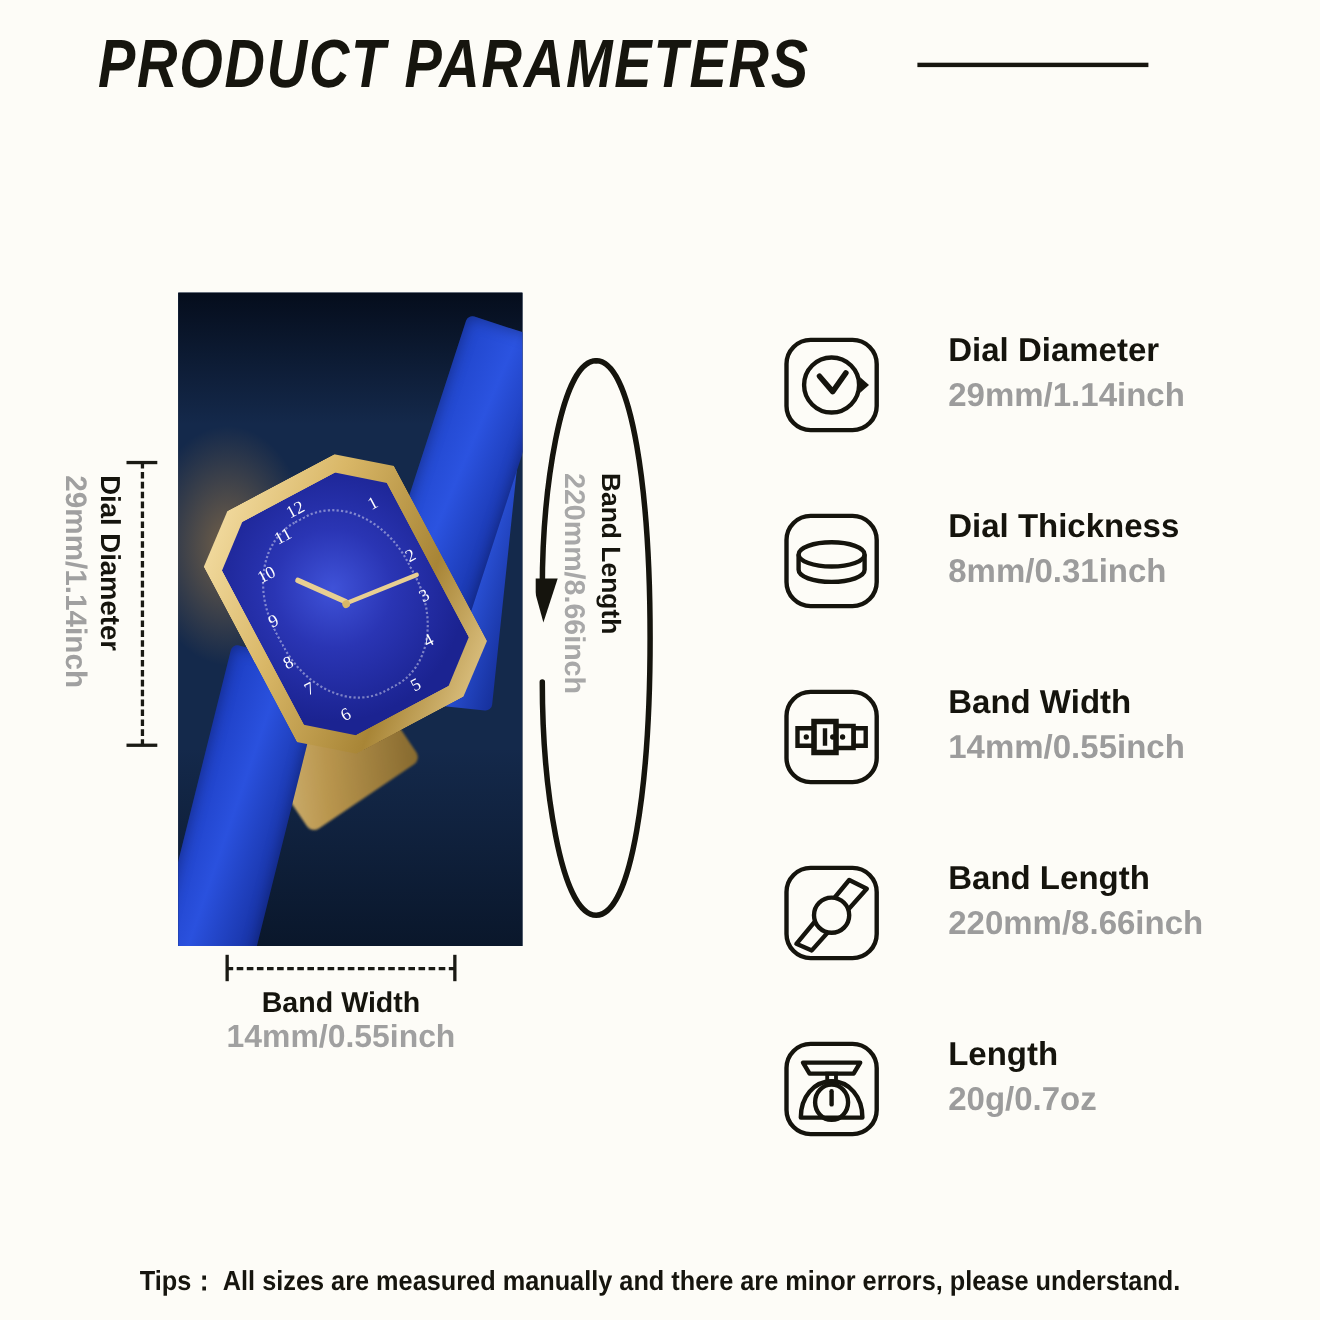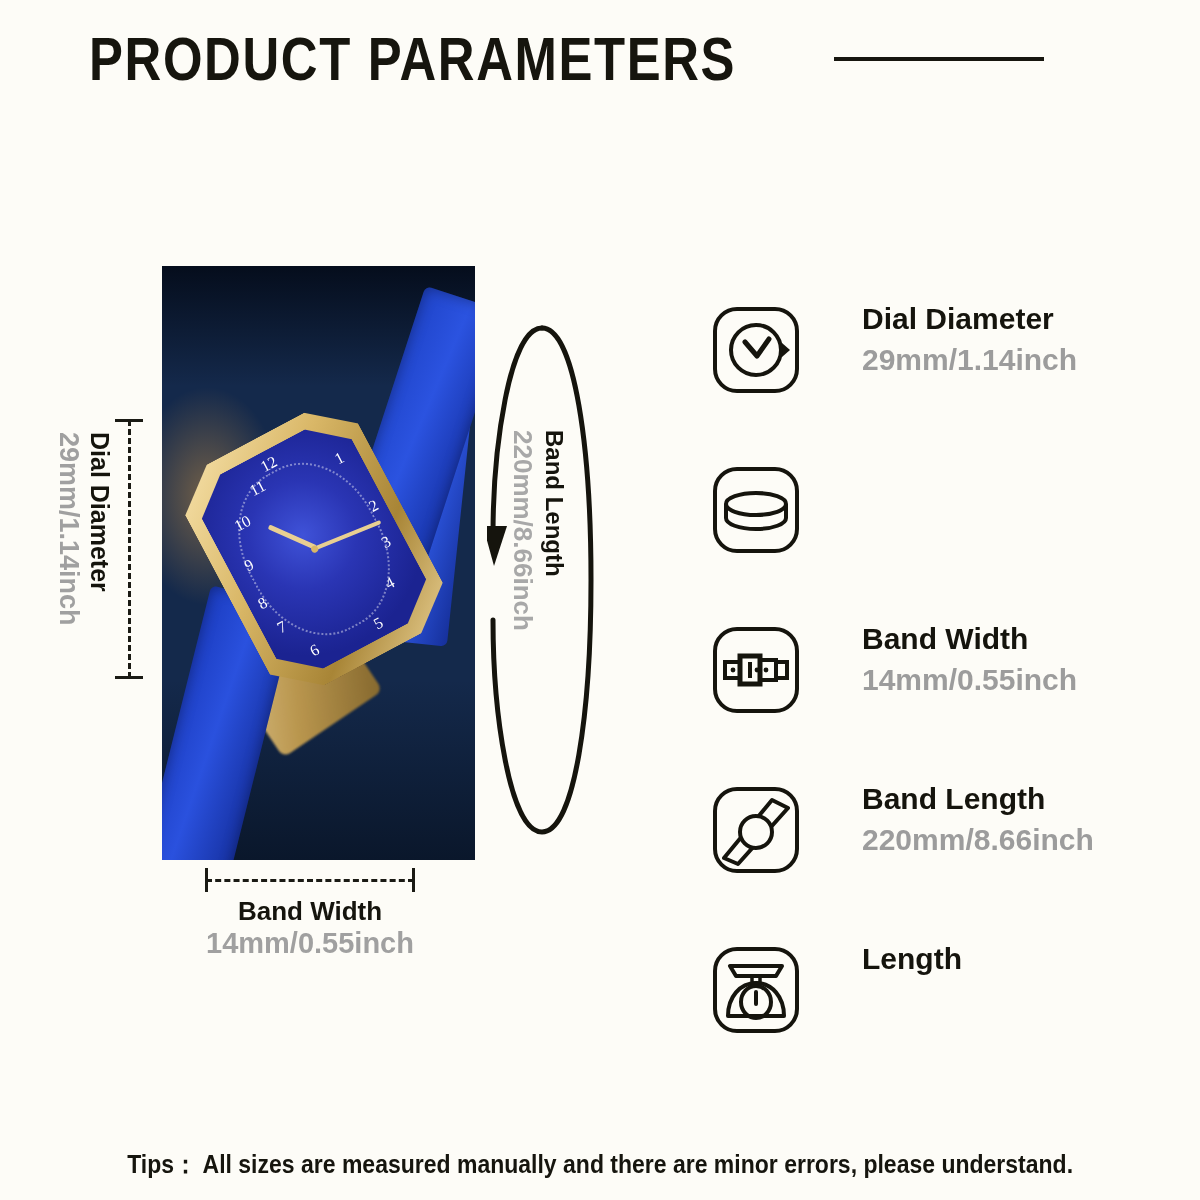--- a/index.html
+++ b/index.html
@@ -23,20 +23,21 @@
   .header {
     position: absolute;
     left: 0;
     top: 14px;
     width: 958px;
     height: 90px;
     display: flex;
     align-items: center;
     justify-content: center;
     gap: 26px;
+    font-style: italic;
   }
   .rule {
     height: 4px;
     background: #17160f;
     flex: none;
   }
   .rule.left  { width: 78px; }
   .rule.right { width: 210px; }
   .title {
     font-size: 62px;
@@ -424,20 +425,24 @@
     </div>
 
     <div class="spec-row">
       <div class="spec-icon">
         <svg width="88" height="88" viewBox="0 0 88 88" fill="none" xmlns="http://www.w3.org/2000/svg">
           <rect x="3" y="3" width="82" height="82" rx="22" stroke="#15140d" stroke-width="4"></rect>
           <ellipse cx="44" cy="38" rx="30" ry="11" stroke="#15140d" stroke-width="4" fill="none"></ellipse>
           <path d="M14 38 V52 C14 58 27 63 44 63 C61 63 74 58 74 52 V38" stroke="#15140d" stroke-width="4" fill="none"></path>
         </svg>
       </div>
+      <div class="spec-text">
+        <div class="spec-name">Dial Thickness</div>
+        <div class="spec-value">8mm/0.31inch</div>
+      </div>
     </div>
 
     <div class="spec-row">
       <div class="spec-icon">
         <svg width="88" height="88" viewBox="0 0 88 88" fill="none" xmlns="http://www.w3.org/2000/svg">
           <rect x="3" y="3" width="82" height="82" rx="22" stroke="#15140d" stroke-width="4"></rect>
           <path d="M13 36 H28 V52 H13 Z" stroke="#15140d" stroke-width="4" fill="none"></path>
           <path d="M28 30 H48 V58 H28 Z" stroke="#15140d" stroke-width="5" fill="none"></path>
           <path d="M48 34 H64 V54 H48 Z" stroke="#15140d" stroke-width="4" fill="none"></path>
           <path d="M64 36 H75 V52 H64 Z" stroke="#15140d" stroke-width="4" fill="none"></path>
@@ -473,20 +478,21 @@
           <rect x="3" y="3" width="82" height="82" rx="22" stroke="#15140d" stroke-width="4"></rect>
           <path d="M18 20 H70 L64 30 H24 Z" stroke="#15140d" stroke-width="4" fill="none" stroke-linejoin="round"></path>
           <path d="M40 30 H48 V37 H40 Z" stroke="#15140d" stroke-width="3.5" fill="none"></path>
           <path d="M16 70 C16 51 28 37 44 37 C60 37 72 51 72 70 Z" stroke="#15140d" stroke-width="4" fill="none" stroke-linejoin="round"></path>
           <ellipse cx="44" cy="56" rx="15" ry="16" stroke="#15140d" stroke-width="4" fill="none"></ellipse>
           <path d="M44 46 V58" stroke="#15140d" stroke-width="4" stroke-linecap="round"></path>
         </svg>
       </div>
       <div class="spec-text">
         <div class="spec-name">Length</div>
+        <div class="spec-value">20g/0.7oz</div>
       </div>
     </div>
 
   </div>
 
   <div class="footer">
     <span class="footer-text">Tips： All sizes are measured manually and there are minor errors, please understand.</span>
   </div>
 
 </div>

